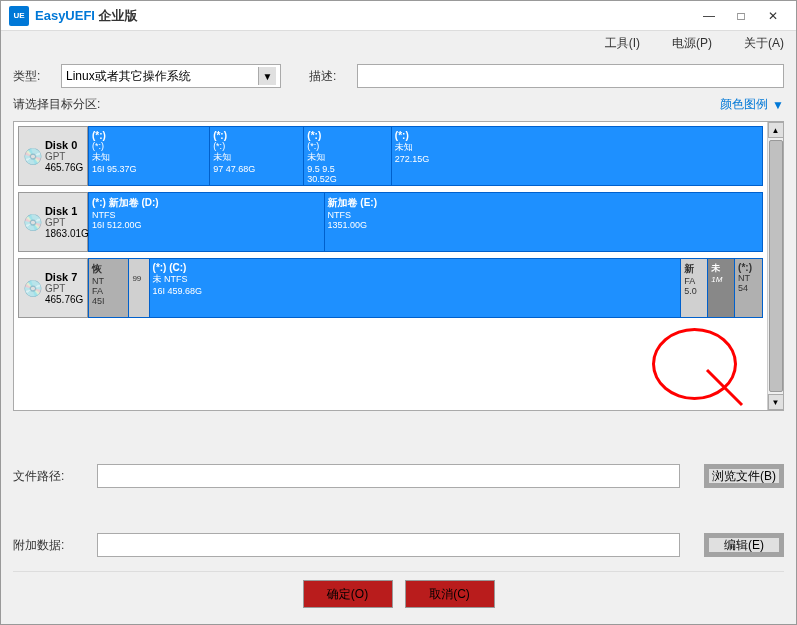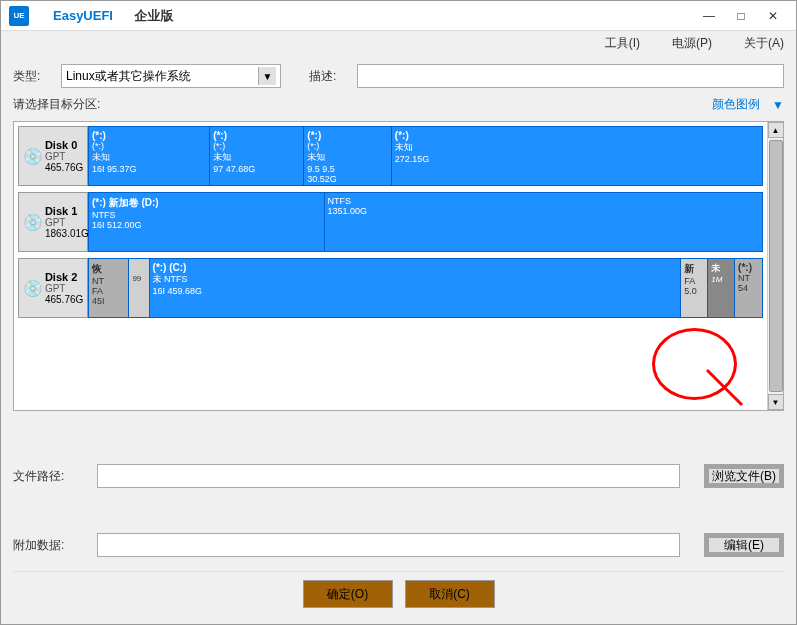--- a/index.html
+++ b/index.html
@@ -46,21 +46,20 @@
       font-size: 9px;
       font-weight: bold;
     }
     .title-text {
       font-size: 13px;
       font-weight: bold;
       color: #333;
     }
     .title-text span {
       color: #0078d7;
-      margin-left: 18px;
     }
     .window-controls {
       display: flex;
       gap: 2px;
     }
     .win-btn {
       width: 30px;
       height: 20px;
       display: flex;
       align-items: center;
@@ -131,21 +130,21 @@
     }
     .partition-label {
       color: #333;
     }
     .color-legend {
       margin-left: auto;
       color: #0078d7;
       cursor: pointer;
       display: flex;
       align-items: center;
-      gap: 12px;
+      gap: 4px;
     }
     .disk-row {
       display: flex;
       align-items: stretch;
       margin-bottom: 6px;
       height: 60px;
       cursor: pointer;
     }
     .disk-info {
       width: 70px;
@@ -219,21 +218,21 @@
       display: flex;
       justify-content: center;
       gap: 12px;
       margin-top: 8px;
       padding: 8px 0;
       border-top: 1px solid #ddd;
     }
     .dialog-btn {
       width: 90px;
       height: 28px;
-      background: #a16207;
+      background: #b91c1c;
       border: 1px solid #999;
       cursor: pointer;
       display: flex;
       align-items: center;
       justify-content: center;
       font-size: 12px;
     }
 
     .disk-content {
       flex: 1;
@@ -381,32 +380,33 @@
                 </div>
               </div>
             </div>
             <div class="disk-partitions">
               <div class="partition" style="width:35%;">
                 <div class="partition-name">(*:) 新加卷 (D:)</div>
                 <div class="partition-fs">NTFS</div>
                 <div class="partition-size">16I 512.00G</div>
               </div>
               <div class="partition" style="flex:1;">
+                <div class="partition-name">新加卷 (E:)</div>
                 <div class="partition-fs">NTFS</div>
                 <div class="partition-size">1351.00G</div>
               </div>
             </div>
           </div>
 
           <div class="disk-row" style="position:relative;">
             <div class="disk-info">
               <div style="display:flex; align-items:center; gap:2px;">
                 <span style="font-size:16px;">💿</span>
                 <div>
-                  <div class="disk-name">Disk 2</div>
+                  <div class="disk-name">Disk 7</div>
                   <div class="disk-type">GPT</div>
                   <div class="disk-size">465.76G</div>
                 </div>
               </div>
             </div>
             <div class="disk-partitions">
               <div class="partition" style="width:6%; min-width:30px; background:#b0b0b0;">
                 <div class="partition-name" style="color:#333;">恢</div>
                 <div class="partition-fs" style="color:#333;">NT</div>
                 <div class="partition-size" style="color:#333;">FA</div>

